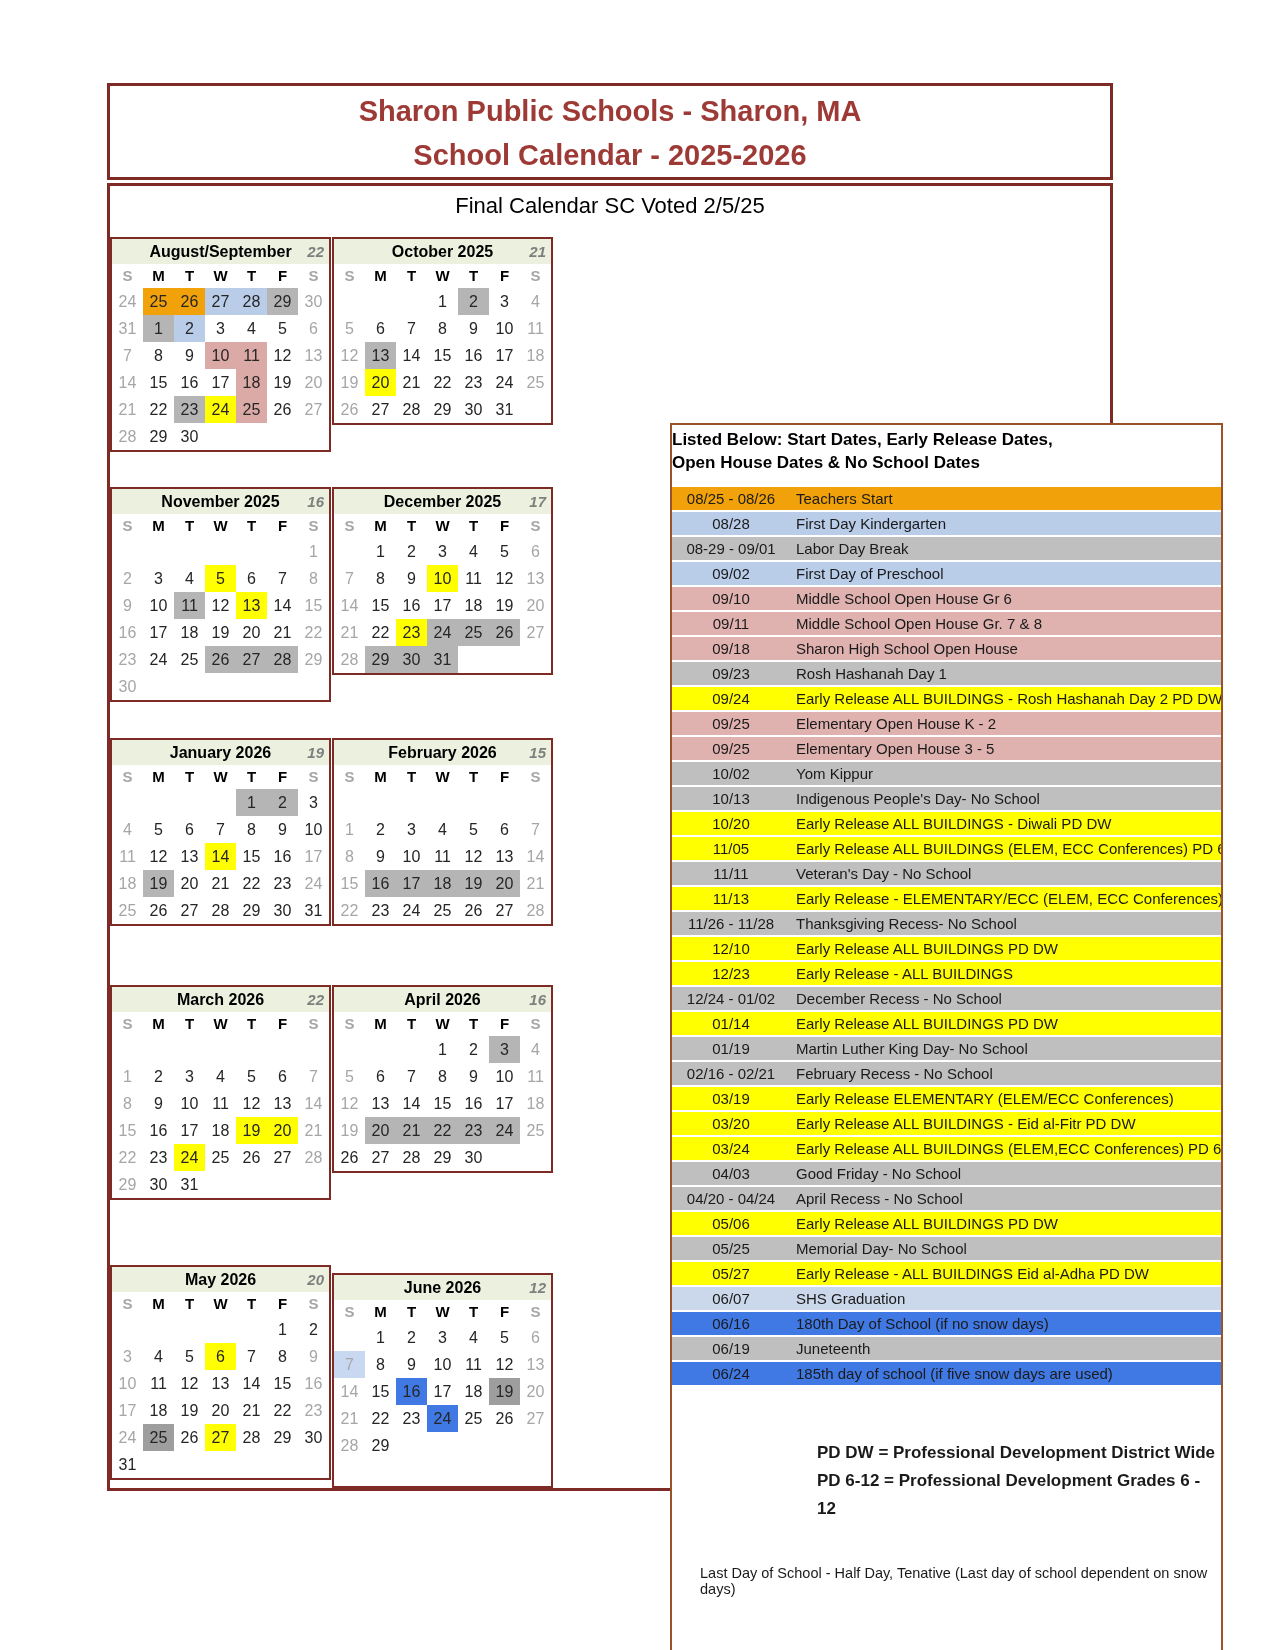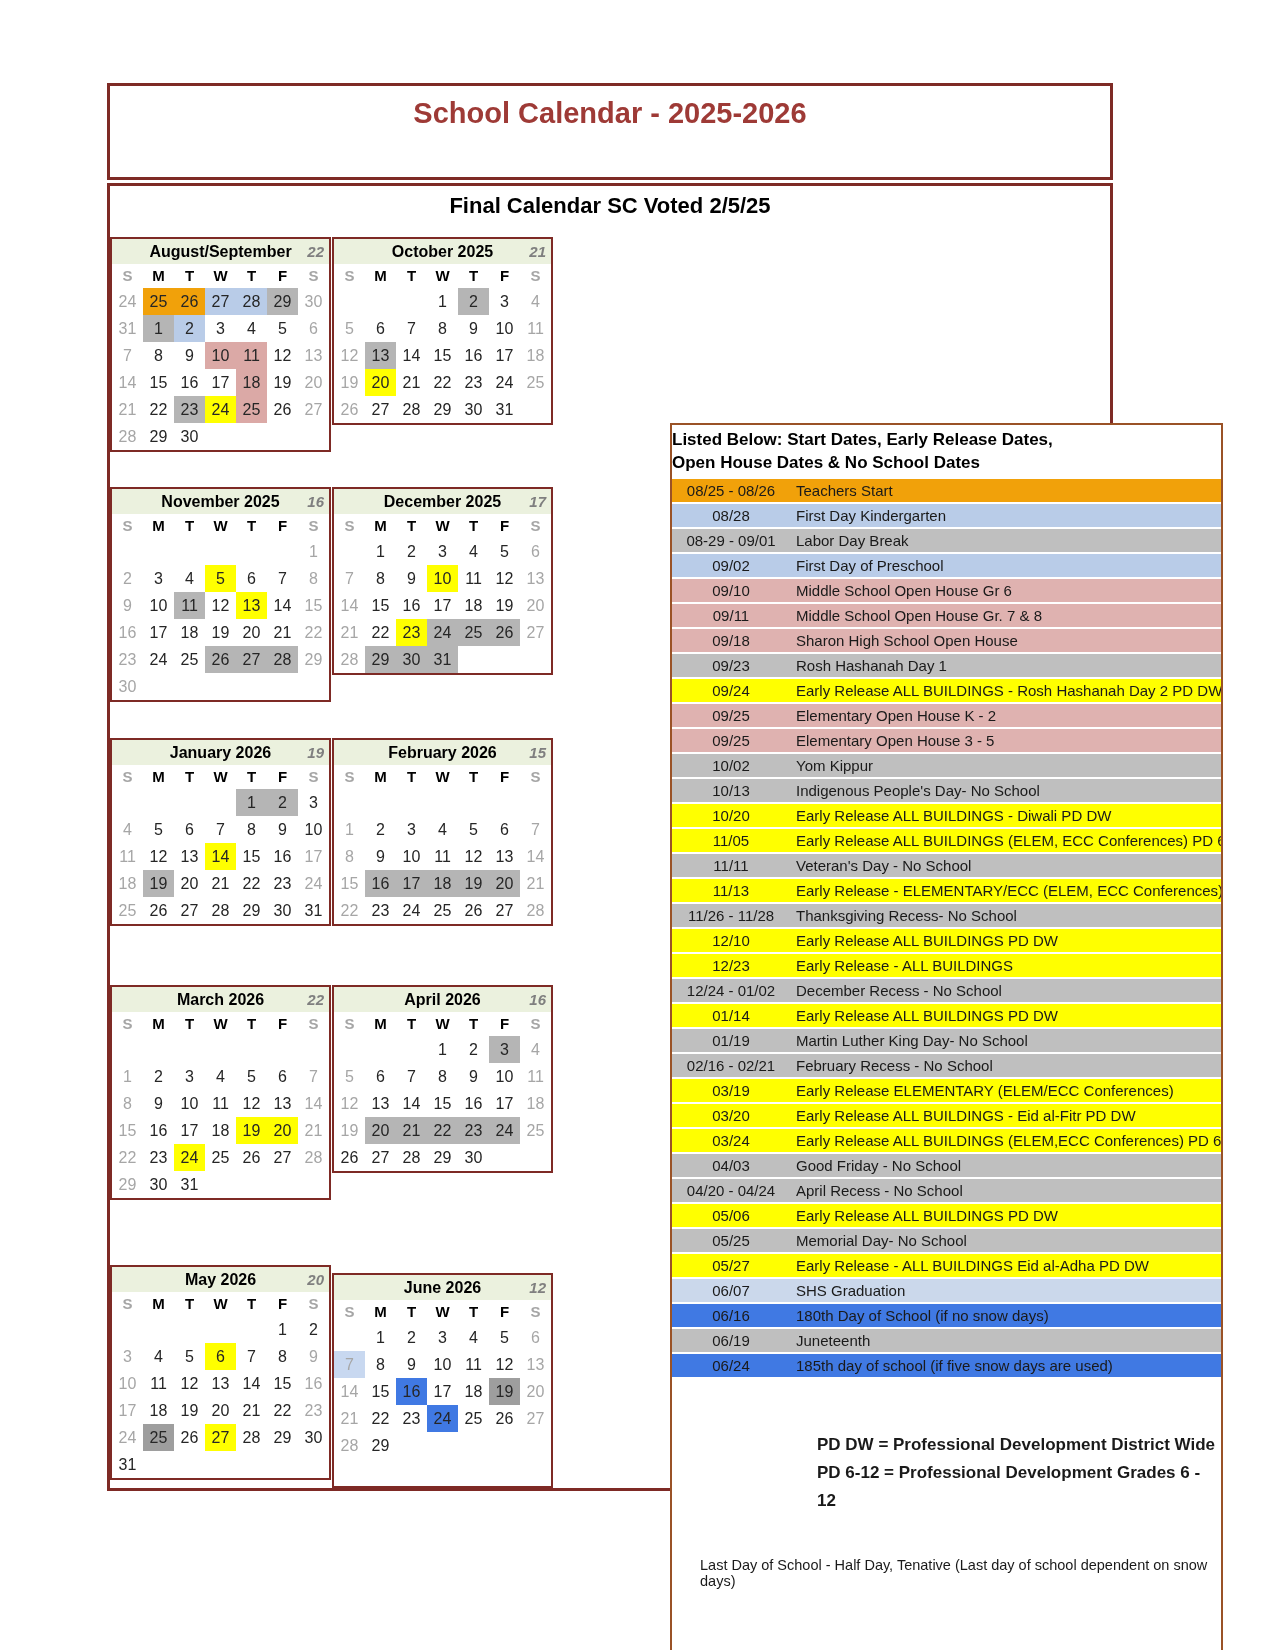--- a/index.html
+++ b/index.html
@@ -16,21 +16,21 @@
   }
   .title-line { text-align: center; color: var(--titlered); font-weight: bold; font-size: 29px; }
   .title-line.l1 { margin-top: 9px; }
   .title-line.l2 { margin-top: 11px; }
 
   
   .content-box {
     position: absolute; left: 107px; top: 183px; width: 1006px; height: 1308px;
     border: 3px solid var(--maroon); background: #fff;
   }
-  .subtitle { text-align: center; font-weight: bold; font-size: 22px; margin-top: 7px; color: #000; }
+  .subtitle { text-align: center; font-weight: normal; font-size: 22px; margin-top: 7px; color: #000; }
 
   
   #calendars { position: absolute; inset: 0; }
   .cal { position: absolute; width: 221px; border: 2px solid var(--maroon); background: #fff; }
   .cal-head { position: relative; background: var(--monthbg); height: 25px; }
   .cal-name { display: block; text-align: center; font-weight: bold; font-size: 16px; line-height: 25px; color: #000; }
   .cal-count { position: absolute; right: 5px; top: 0; line-height: 25px; font-weight: bold; font-style: italic; font-size: 15px; color: #7f7f7f; }
   .cal-grid { display: grid; grid-template-columns: repeat(7, 1fr); }
   .dow { height: 24px; line-height: 24px; text-align: center; font-weight: bold; font-size: 15px; color: #000; }
   .dow.wk { color: #a6a6a6; font-weight: bold; }
@@ -44,39 +44,40 @@
   .bg-p  { background: var(--pink); }
   .bg-B  { background: var(--blue); }
   .bg-pb { background: var(--paleblue); }
 
   
   .events-panel {
     position: absolute; left: 560px; top: 237px; width: 553px; height: 1241px;
     border: 2px solid var(--panelborder); background: #fff; overflow: hidden;
   }
   .events-header { font-weight: bold; font-size: 17px; line-height: 23px; padding-top: 3px; color: #000; }
-  #event-rows { margin-top: 5px; border-radius: 23px; }
+  #event-rows { margin-top: 13px; border-radius: 23px; }
   .ev-row { display: flex; height: 23px; line-height: 23px; margin-bottom: 2px; font-size: 15px; color: #1a1a1a; white-space: nowrap; }
   .ev-date { flex: none; width: 118px; text-align: center; }
   .ev-text { padding-left: 6px; }
   .ev-o  { background: var(--orange); }
   .ev-b  { background: var(--lightblue); }
   .ev-b2 { background: var(--lightblue2); }
   .ev-g  { background: var(--grayrow); }
   .ev-y  { background: var(--yellow); }
   .ev-p  { background: var(--pinkrow); }
   .ev-B  { background: var(--blue); }
 
   .notes { margin-top: 54px; margin-left: 145px; font-size: 17px; line-height: 28px; color: #1a1a1a; font-weight: bold; }
   .lastday { margin-top: 42px; margin-left: 28px; font-size: 14.5px; color: #1a1a1a; }
 </style>
 </head>
 <body>
 
 <div class="title-box">
+  <div class="title-line l1">Sharon Public Schools - Sharon, MA</div>
   <div class="title-line l2">School Calendar - 2025-2026</div>
 </div>
 
 <div class="content-box">
   <div class="subtitle">Final Calendar SC Voted 2/5/25</div>
 
   <div class="events-panel">
     <div class="events-header">
       <div>Listed Below: Start Dates, Early Release Dates,</div>
       <div>Open House Dates &amp; No School Dates</div>

